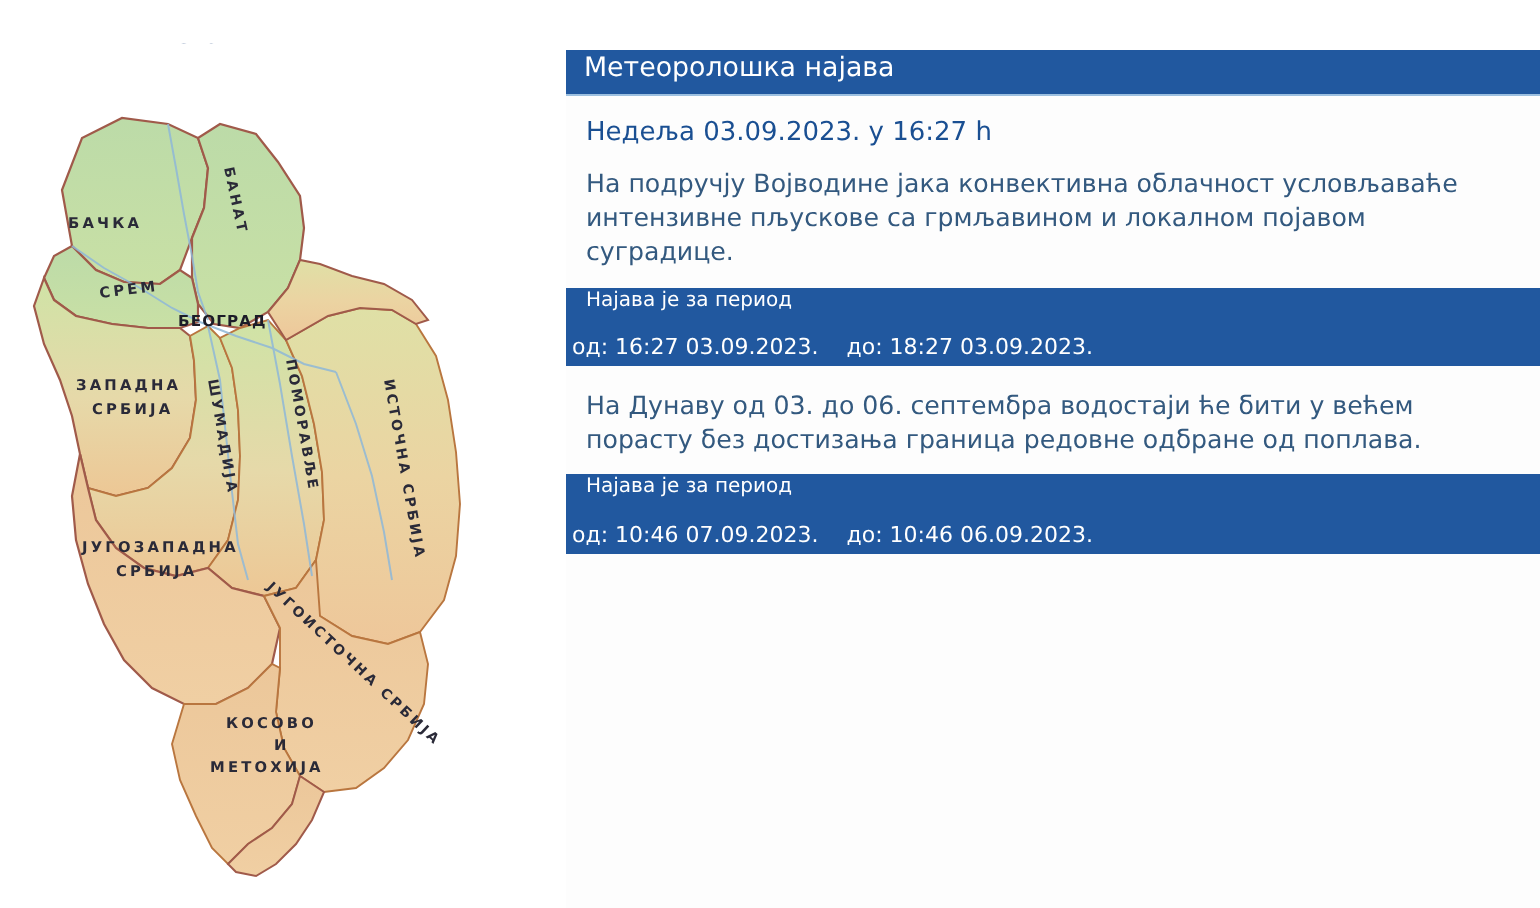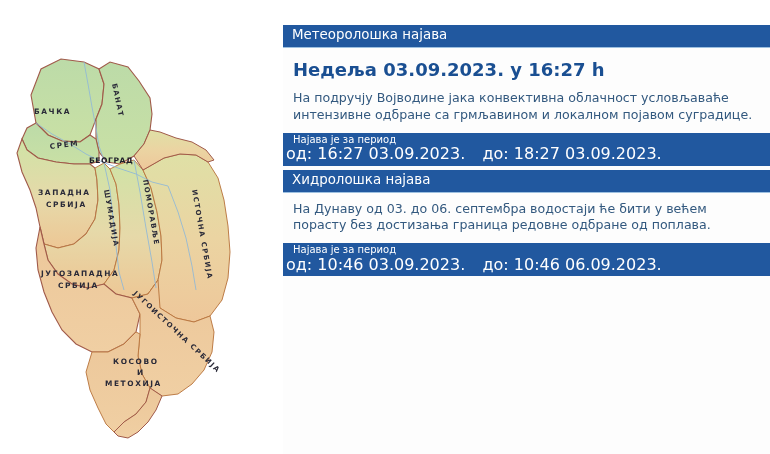--- a/index.html
+++ b/index.html
@@ -64,22 +64,22 @@
     color: #ffffff;
     font-size: 13.4px;
     font-weight: normal;
     padding: 3px 0 4px 9px;
     line-height: 1.1;
     border-bottom: 1px solid #9dc0e0;
   }
 
   .subhead {
     color: #1a4f92;
-    font-size: 18px;
-    font-weight: bold;
+    font-size: 13px;
+    font-weight: normal;
     padding: 11px 0 2px 10px;
     line-height: 1.2;
   }
 
   .body-text {
     color: #33597f;
     font-size: 12.6px;
     line-height: 1.33;
     padding: 8px 12px 2px 10px;
   }
@@ -91,24 +91,25 @@
     color: #ffffff;
     padding: 1px 0 2px 2px;
     line-height: 1.16;
   }
   .period-bar .p-title {
     font-size: 10px;
     padding-left: 8px;
     display: block;
   }
   .period-bar .p-range {
-    font-size: 16px;
+    font-size: 11px;
     display: block;
     padding-left: 1px;
     white-space: nowrap;
+    margin-top: 12px;
   }
   .period-bar .p-range .gap { display:inline-block; width: 7px; }
 
   .note-line {
     font-size: 8.3px;
     color: #3f6288;
     padding: 1px 0 0 10px;
     letter-spacing: 0.15px;
   }
   .note-line .lnk {
@@ -256,52 +257,51 @@
     </svg>
   </div>
 
   <div id="content">
 
     <div class="section-head">Метеоролошка најава</div>
 
     <div class="subhead">Недеља 03.09.2023. у 16:27 h</div>
 
     <div class="body-text">
-      <p>На подручју Војводине јака конвективна облачност условљаваће интензивне одбране са грмљавином и локалном појавом суградице.</p>
+      <p>На подручју Војводине јака конвективна облачност условљаваће интензивне пљускове са грмљавином и локалном појавом суградице.</p>
     </div>
 
     <div class="spacer-sm"></div>
 
     <div class="period-bar">
       <span class="p-title">Најава је за период</span>
       <span class="p-range">
         <span>од:</span>
         <span>16:27 03.09.2023.</span>
         <span class="gap"></span>
         <span>до:</span>
         <span>18:27 03.09.2023.</span>
       </span>
     </div>
 
     <div class="spacer-xs"></div>
 
-    <div class="section-head">Хидролошка најава</div>
 
     <div class="body-text">
       <p>На Дунаву од 03. до 06. септембра водостаји ће бити у већем порасту без достизања граница редовне одбране од поплава.</p>
     </div>
 
 
     <div class="spacer-sm"></div>
 
     <div class="period-bar">
       <span class="p-title">Најава је за период</span>
       <span class="p-range">
         <span>од:</span>
-        <span>10:46 03.09.2023.</span>
+        <span>10:46 07.09.2023.</span>
         <span class="gap"></span>
         <span>до:</span>
         <span>10:46 06.09.2023.</span>
       </span>
     </div>
 
   </div>
 </div>
 
 </body></html>

